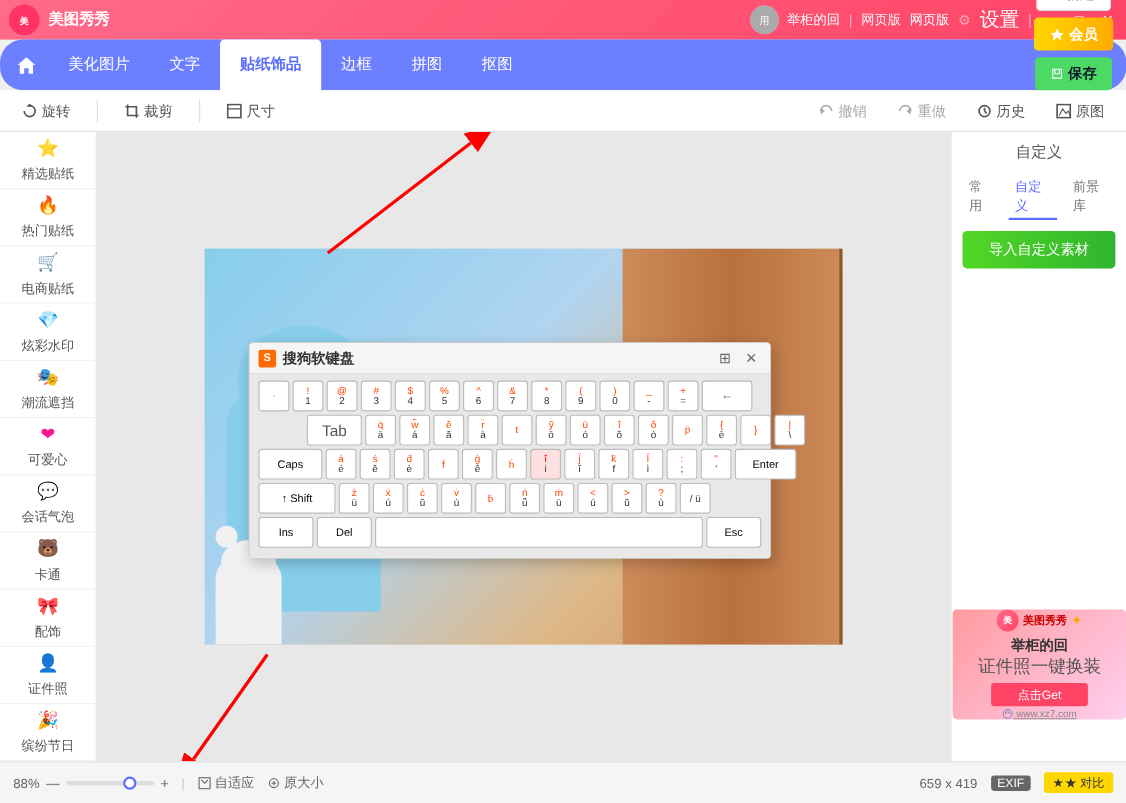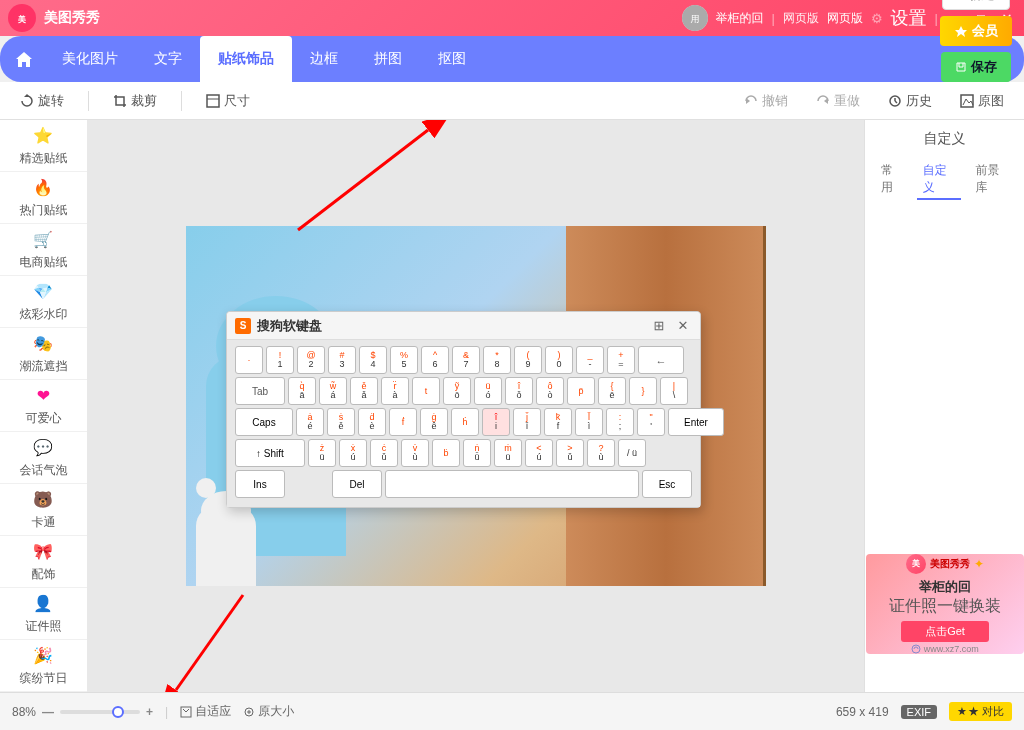--- a/index.html
+++ b/index.html
@@ -173,21 +173,21 @@
     }
     .key .top-char { color: #ff4400; font-size: 9px; line-height: 1; }
     .key .bottom-char { color: #333; font-size: 9px; line-height: 1; }
     .key.wide { min-width: 46px; font-size: 11px; color: #555; }
     .key.caps { min-width: 52px; }
     .key.shift { min-width: 68px; }
     .key.backspace { min-width: 46px; }
     .key.enter { min-width: 52px; }
     .key.space { flex: 1; min-width: 180px; }
     .key.ins { min-width: 46px; }
-    .key.del { min-width: 46px; margin-left: 44px; }
+    .key.del { min-width: 46px; }
     .key.esc { min-width: 46px; }
 
     
     .right-panel {
       width: 160px;
       background: white;
       border-left: 1px solid #e0e0e0;
       flex-shrink: 0;
       padding: 10px;
     }
@@ -542,21 +542,21 @@
                 <span class="bottom-char">-</span>
               </div>
             <div class="key">
                 <span class="top-char">+</span>
                 <span class="bottom-char">=</span>
               </div>
             <div class="key wide backspace" style="min-width:46px;">←</div>
           </div>
 
           <div class="key-row">
-            <div class="key wide" style="min-width:50px;font-size:10px;">Tab</div>
+            <div class="key wide" style="min-width:50px;font-size:14px;margin-left:44px;">Tab</div>
             <div class="key">
                 <span class="top-char">q̀</span>
                 <span class="bottom-char">ā</span>
               </div>
             <div class="key">
                 <span class="top-char">w̃</span>
                 <span class="bottom-char">á</span>
               </div>
             <div class="key">
                 <span class="top-char">ě</span>
@@ -716,34 +716,35 @@
     </div>
   </div>
 
   <div class="right-panel" style="position:relative;">
     <div class="right-panel-title">自定义</div>
     <div class="right-panel-tabs">
       <span class="right-tab">常用</span>
       <span class="right-tab active">自定义</span>
       <span class="right-tab">前景库</span>
     </div>
+    <button class="import-btn">导入自定义素材</button>
 
     
     <div class="ad-banner">
       <div style="display:flex;align-items:center;gap:4px;margin-bottom:4px;">
         <div style="width:20px;height:20px;background:linear-gradient(135deg,#ff6b8a,#ff4466);border-radius:50%;display:flex;align-items:center;justify-content:center;">
           <span style="font-size:8px;color:white;font-weight:bold;">美</span>
         </div>
         <span style="font-size:10px;font-weight:bold;color:#c00;">美图秀秀</span>
         <span style="color:#ffaa00;font-size:12px;">✦</span>
       </div>
       <div style="font-size:13px;font-weight:bold;color:#333;">举柜的回</div>
       <div style="font-size:16px;color:#555;">证件照一键换装</div>
       <button class="ad-btn">点击Get</button>
-      <div style="font-size:9px;color:#888;margin-top:2px;">
+      <div style="font-size:9px;color:#888;margin-top:2px;text-decoration:underline;">
         <svg width="10" height="10" viewBox="0 0 10 10" style="vertical-align:middle;">
             <circle cx="5" cy="5" r="4" fill="none" stroke="#88c" stroke-width="1"></circle>
             <path d="M3 5 A2 2 0 0 1 7 5" fill="none" stroke="#88c" stroke-width="1"></path>
           </svg>
         <span>www.xz7.com</span>
       </div>
     </div>
   </div>
 </div>
 

